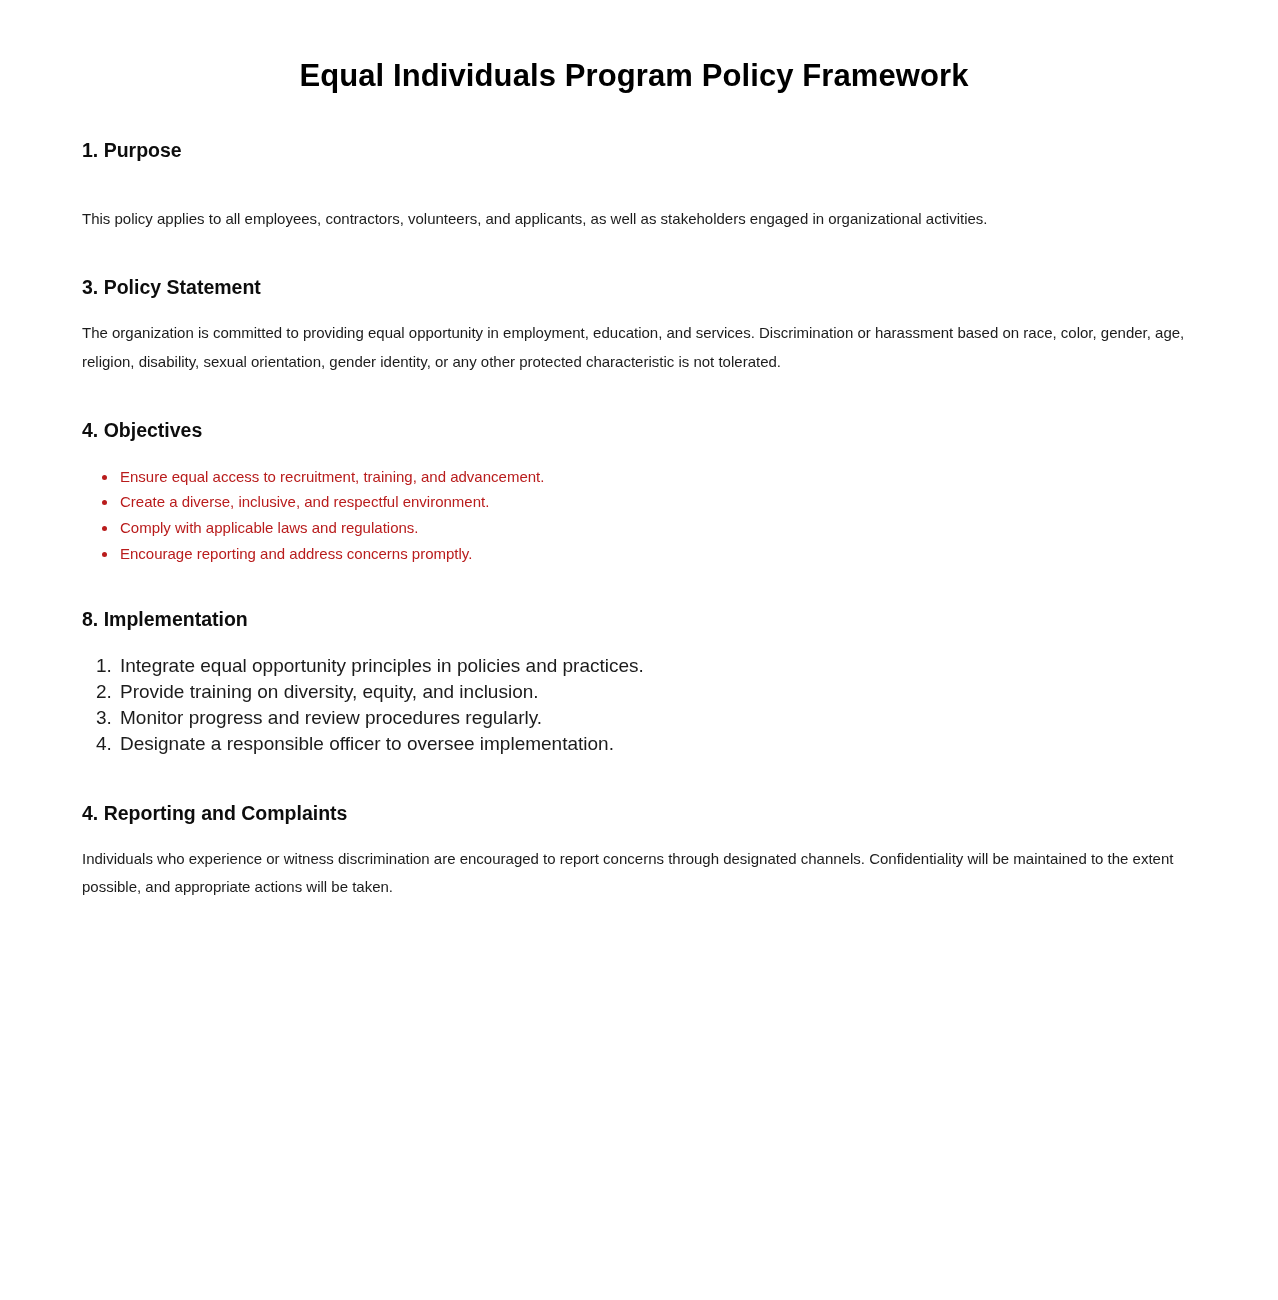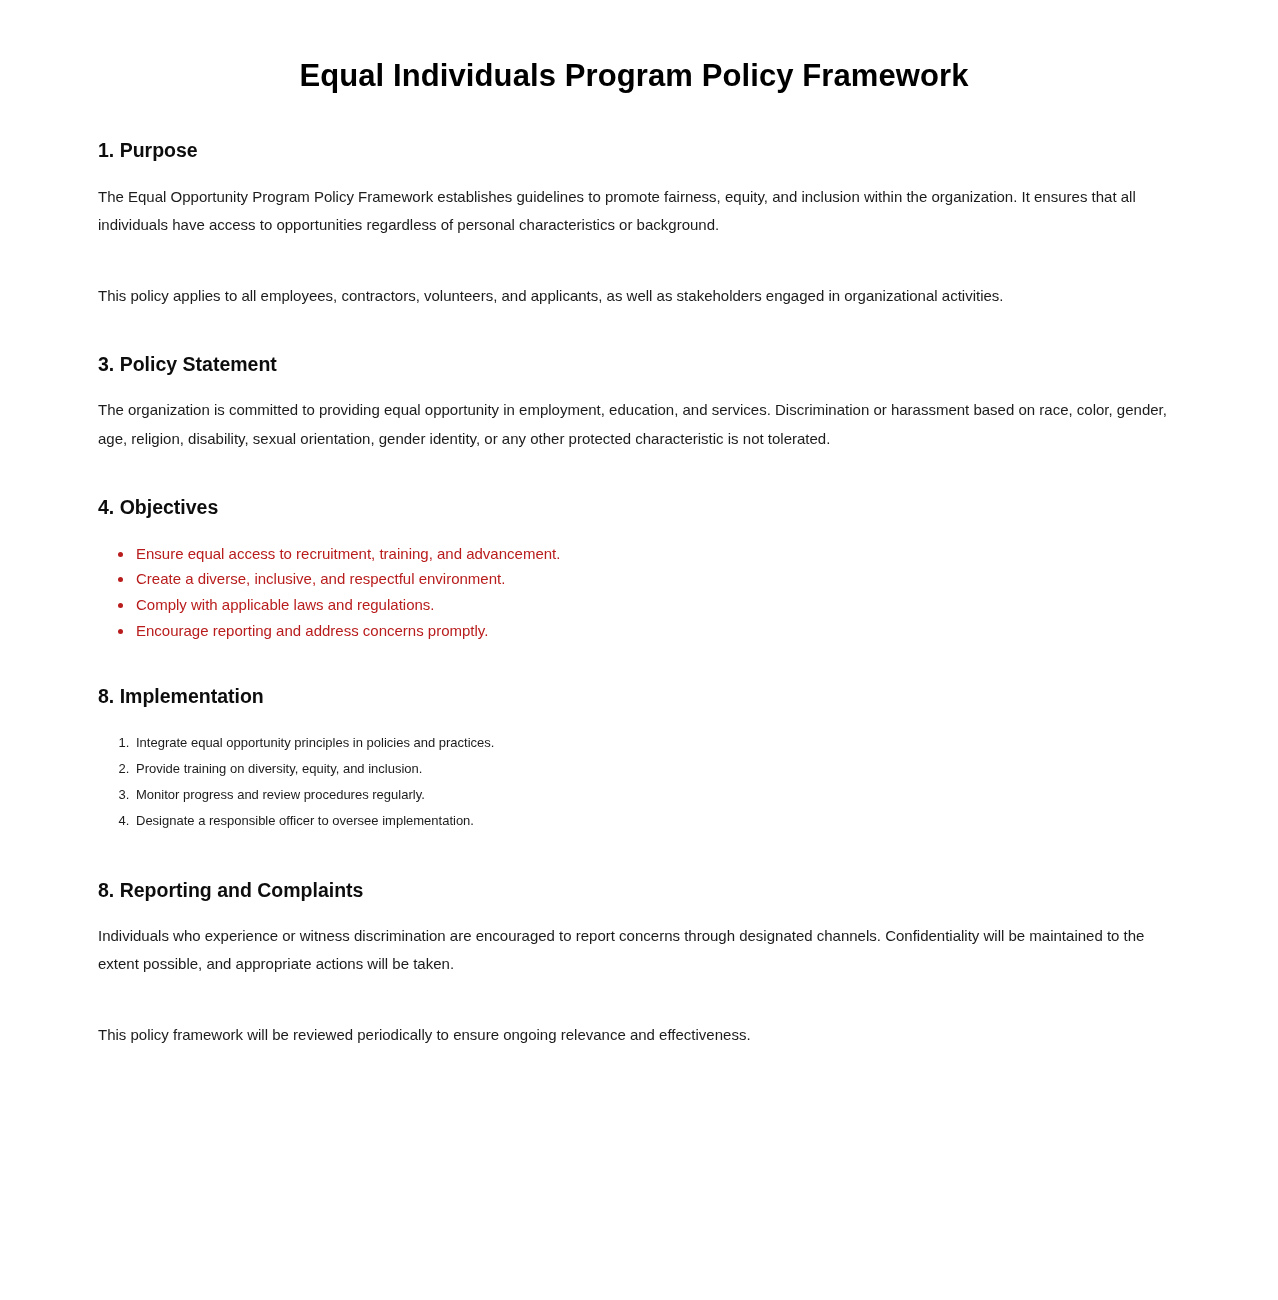--- a/index.html
+++ b/index.html
@@ -26,21 +26,21 @@
     font-weight: bold;
     text-align: center;
     color: #000000;
     margin: 0;
     padding-top: 57px;
     padding-bottom: 0;
     letter-spacing: 0.1px;
     line-height: 1.2;
   }
   .section {
-    margin: 16px;
+    margin: 0;
   }
   h2.section-heading {
     font-size: 19.5px;
     font-weight: bold;
     color: #0d0d0d;
     margin: 0;
     padding: 0;
     line-height: 1.25;
   }
   .sec-1  { margin-top: 44px; }
@@ -71,40 +71,39 @@
     color: #b91c1c;
     padding-left: 2px;
     margin: 0;
   }
   ol.numbered {
     margin: 21px 0 0 0;
     padding-left: 35px;
     list-style-type: decimal;
   }
   ol.numbered li {
-    font-size: 13px;
+    font-size: 19px;
     line-height: 26px;
     color: #1c1c1c;
     padding-left: 3px;
     margin: 0;
   }
   .spacer-bottom {
     height: 190px;
   }
 </style>
 </head>
 <body>
 
 <div class="page">
 
   <h1 class="doc-title">Equal Individuals Program Policy Framework</h1>
 
   <section class="section sec-1">
     <h2 class="section-heading">1. Purpose</h2>
-    <p class="para">The Equal Opportunity Program Policy Framework establishes guidelines to promote fairness, equity, and inclusion within the organization. It ensures that all individuals have access to opportunities regardless of personal characteristics or background.</p>
   </section>
 
   <section class="section sec-2">
     <p class="para">This policy applies to all employees, contractors, volunteers, and applicants, as well as stakeholders engaged in organizational activities.</p>
   </section>
 
   <section class="section sec-3">
     <h2 class="section-heading">3. Policy Statement</h2>
     <p class="para">The organization is committed to providing equal opportunity in employment, education, and services. Discrimination or harassment based on race, color, gender, age, religion, disability, sexual orientation, gender identity, or any other protected characteristic is not tolerated.</p>
   </section>
@@ -123,23 +122,22 @@
     <h2 class="section-heading">8. Implementation</h2>
     <ol class="numbered">
       <li>Integrate equal opportunity principles in policies and practices.</li>
       <li>Provide training on diversity, equity, and inclusion.</li>
       <li>Monitor progress and review procedures regularly.</li>
       <li>Designate a responsible officer to oversee implementation.</li>
     </ol>
   </section>
 
   <section class="section sec-6">
-    <h2 class="section-heading">8. Reporting and Complaints</h2>
+    <h2 class="section-heading">4. Reporting and Complaints</h2>
     <p class="para">Individuals who experience or witness discrimination are encouraged to report concerns through designated channels. Confidentiality will be maintained to the extent possible, and appropriate actions will be taken.</p>
   </section>
 
   <section class="section sec-7">
-    <p class="para">This policy framework will be reviewed periodically to ensure ongoing relevance and effectiveness.</p>
   </section>
 
   <div class="spacer-bottom"></div>
 
 </div>
 
 </body></html>

